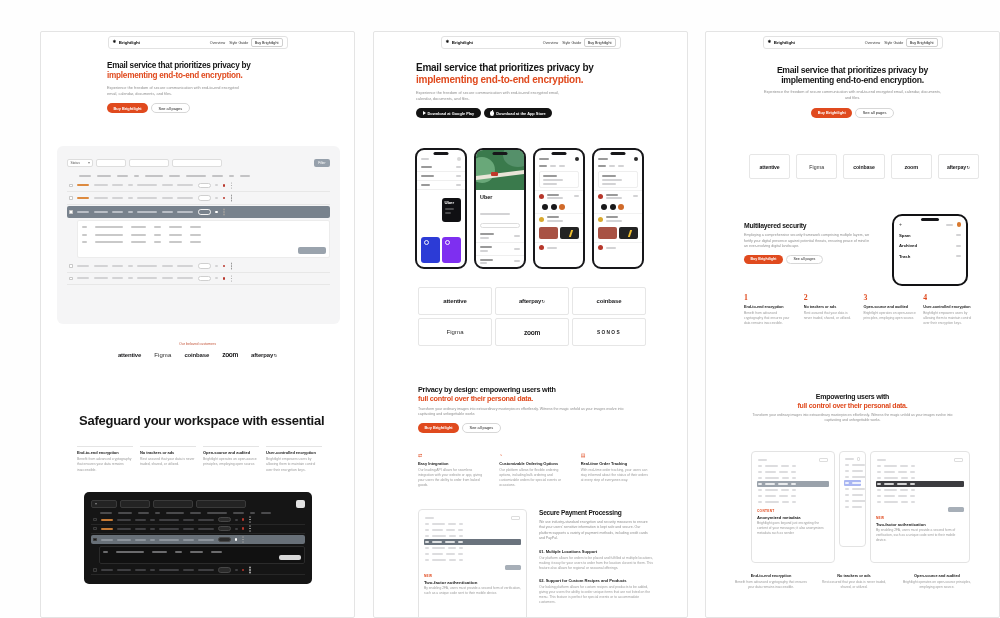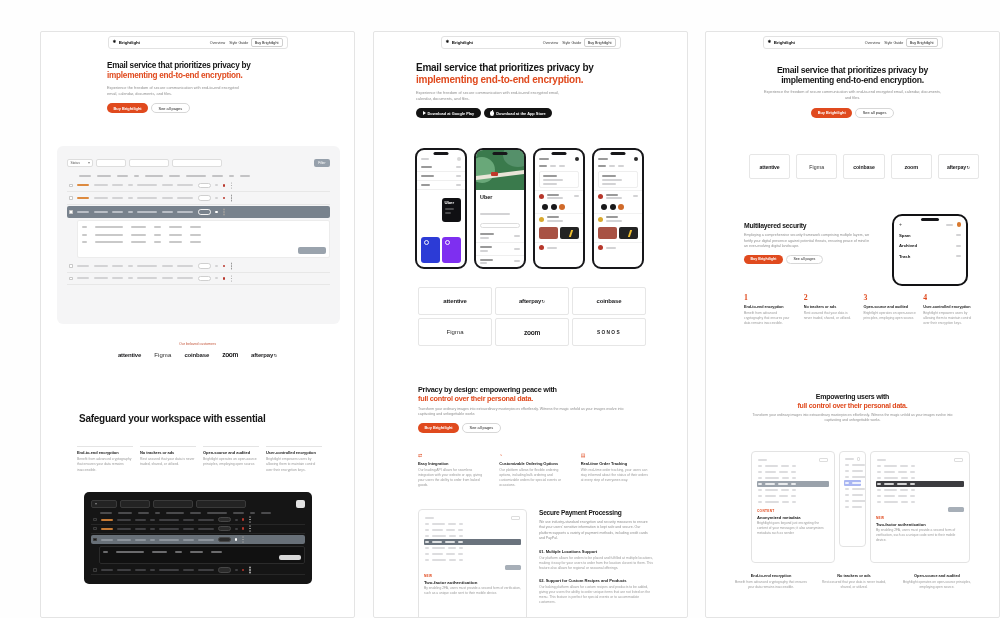--- a/index.html
+++ b/index.html
@@ -308,21 +308,21 @@
 
   <div class="abs flexr" style="top:319px;left:0;right:0;justify-content:center;gap:13px;align-items:center">
     <span class="lg">attentive</span>
     <span class="lg figma">Figma</span>
     <span class="lg">coinbase</span>
     <span class="lg zoom">zoom</span>
     <span class="lg"><span>afterpay</span><span class="ap-mark">↻</span></span>
   </div>
 
   <div class="abs" style="top:381px;left:38px;width:255px">
-    <div class="h1" style="font-size:10px">
+    <div class="h1" style="font-size:13px">
       <div>Safeguard your workspace with essential</div>
     </div>
   </div>
 
   <div class="abs flexr" style="top:414px;left:36px;width:245px;gap:7px">
     <div class="fcol">
         <div class="rule"></div>
       <div class="ft">End-to-end encryption</div>
         <div class="fd">Benefit from advanced cryptography that ensures your data remains inaccessible.</div>
       </div>
@@ -645,21 +645,21 @@
     <div class="gcell" style="height:28px">
         <span class="lg zoom">zoom</span>
       </div>
     <div class="gcell" style="height:28px">
         <span class="lg sonos">SONOS</span>
       </div>
   </div>
 
   <div class="abs" style="top:354px;left:44px;width:240px">
     <div class="h1" style="font-size:7.3px">
-      <div>Privacy by design: empowering peace with</div>
+      <div>Privacy by design: empowering users with</div>
       <div class="acc">full control over their personal data.</div>
     </div>
     <div class="sub" style="font-size:3.6px;width:222px;margin-top:3px">Transform your ordinary images into extraordinary masterpieces effortlessly. Witness the magic unfold as your images evolve into captivating and unforgettable works</div>
     <div class="btnrow" style="margin-top:5px">
       <span class="pillbtn orange">Buy Brightlight</span>
       <span class="pillbtn ghost">See all pages</span>
     </div>
   </div>
 
   <div class="abs flexr" style="top:421px;left:44px;width:233px;gap:11px">

